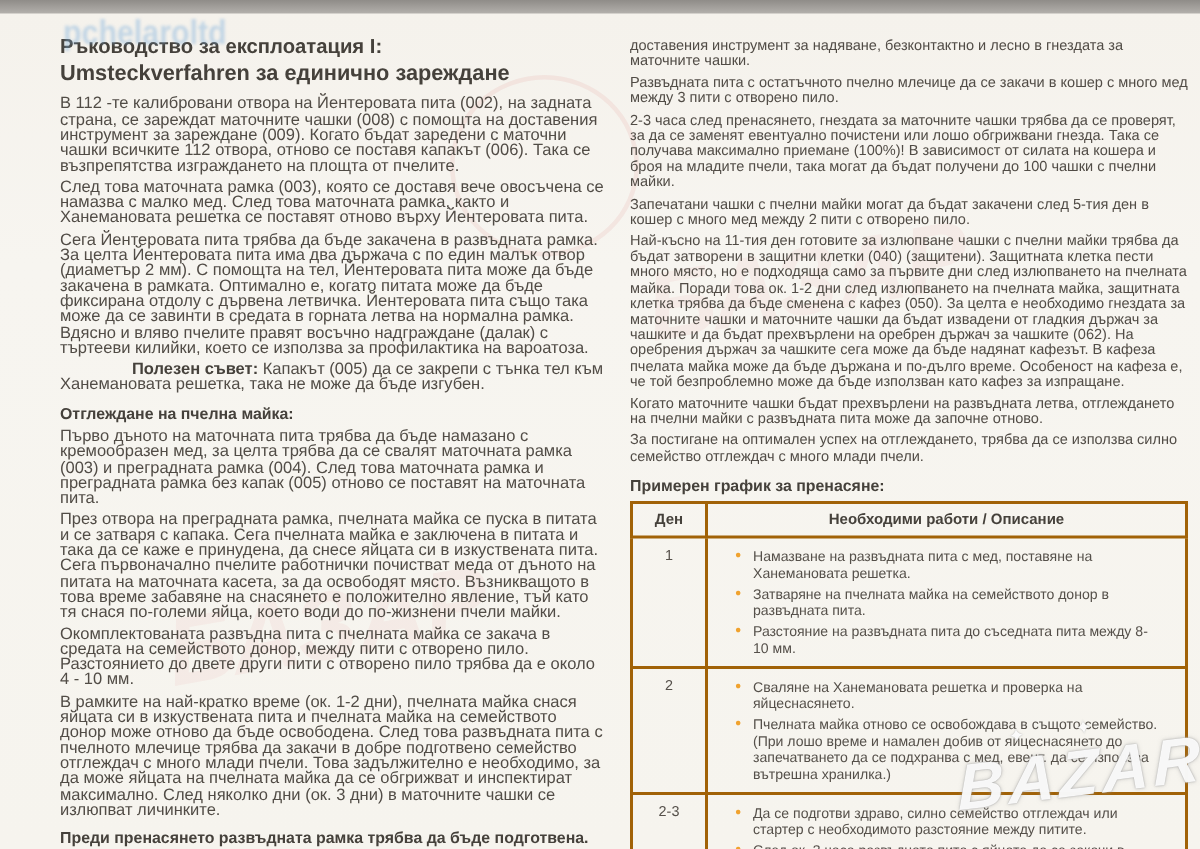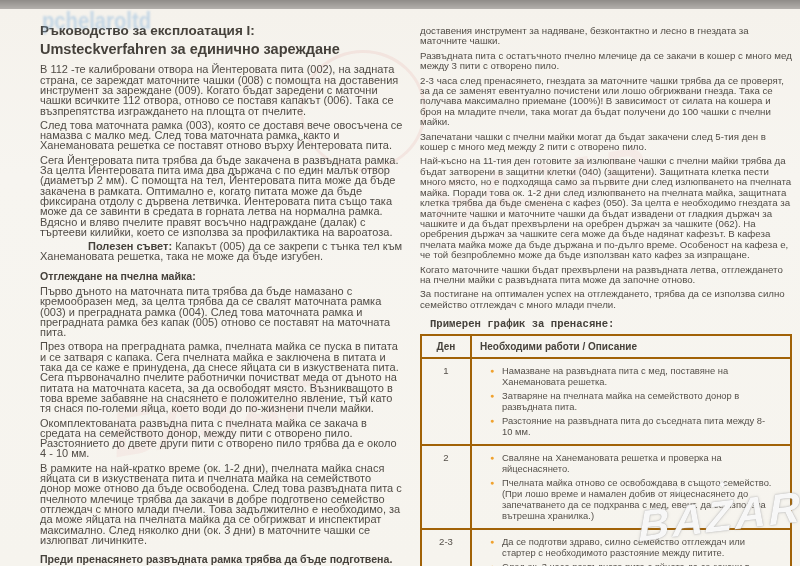--- a/index.html
+++ b/index.html
@@ -16,25 +16,25 @@
   .col-left{position:absolute;left:40px;top:22px;width:364px;}
   .col-right{position:absolute;left:420px;top:26px;width:372px;}
 
   .title1{font-size:13.5px;font-weight:bold;color:#45413b;margin:0;line-height:1.3;}
   .title2{font-size:14.5px;font-weight:bold;color:#45413b;margin:0 0 6px 0;line-height:1.3;}
   .heading{font-size:10.6px;font-weight:bold;color:#45413b;margin:8px 0 3px 0;line-height:1.25;}
   .col-left p.body{font-size:11px;line-height:10.3px;margin:0 0 4px 0;text-align:left;}
   .col-right p.body{font-size:9.7px;line-height:10.4px;margin:0 0 4px 0;}
   .tip-label{font-weight:bold;color:#45413b;padding-left:48px;}
 
-  .table-heading{font-size:10.6px;font-weight:bold;color:#45413b;margin:8px 0 4px 10px;font-family:Liberation Mono, monospace;}
+  .table-heading{font-size:10.6px;font-weight:bold;color:#45413b;margin:8px 0 4px 0;}
   table.schedule{border-collapse:collapse;width:100%;table-layout:fixed;}
   table.schedule th,table.schedule td{border:2px solid #a16207;vertical-align:top;}
   th.day-h{width:44px;font-size:10px;color:#45413b;padding:5px 2px;text-align:center;}
-  th.tasks-h{font-size:10px;color:#45413b;padding:5px 8px;text-align:left;margin-top:35px;}
+  th.tasks-h{font-size:10px;color:#45413b;padding:5px 8px;text-align:center;margin-top:35px;}
   td.day{width:44px;text-align:center;font-size:9.6px;padding-top:6px;color:#55504a;}
   td.desc{padding:3px 6px 4px 4px;}
   ul.tasks{list-style:none;margin:0;padding:0;}
   ul.tasks li{
     position:relative;font-size:9.4px;line-height:11px;margin:3px 12px;
     padding-left:14px;color:#55504a;
   }
   ul.tasks li::before{
     content:"\25CF";position:absolute;left:2px;top:0px;
     font-size:7px;color:var(--bullet,#f0a22e);

